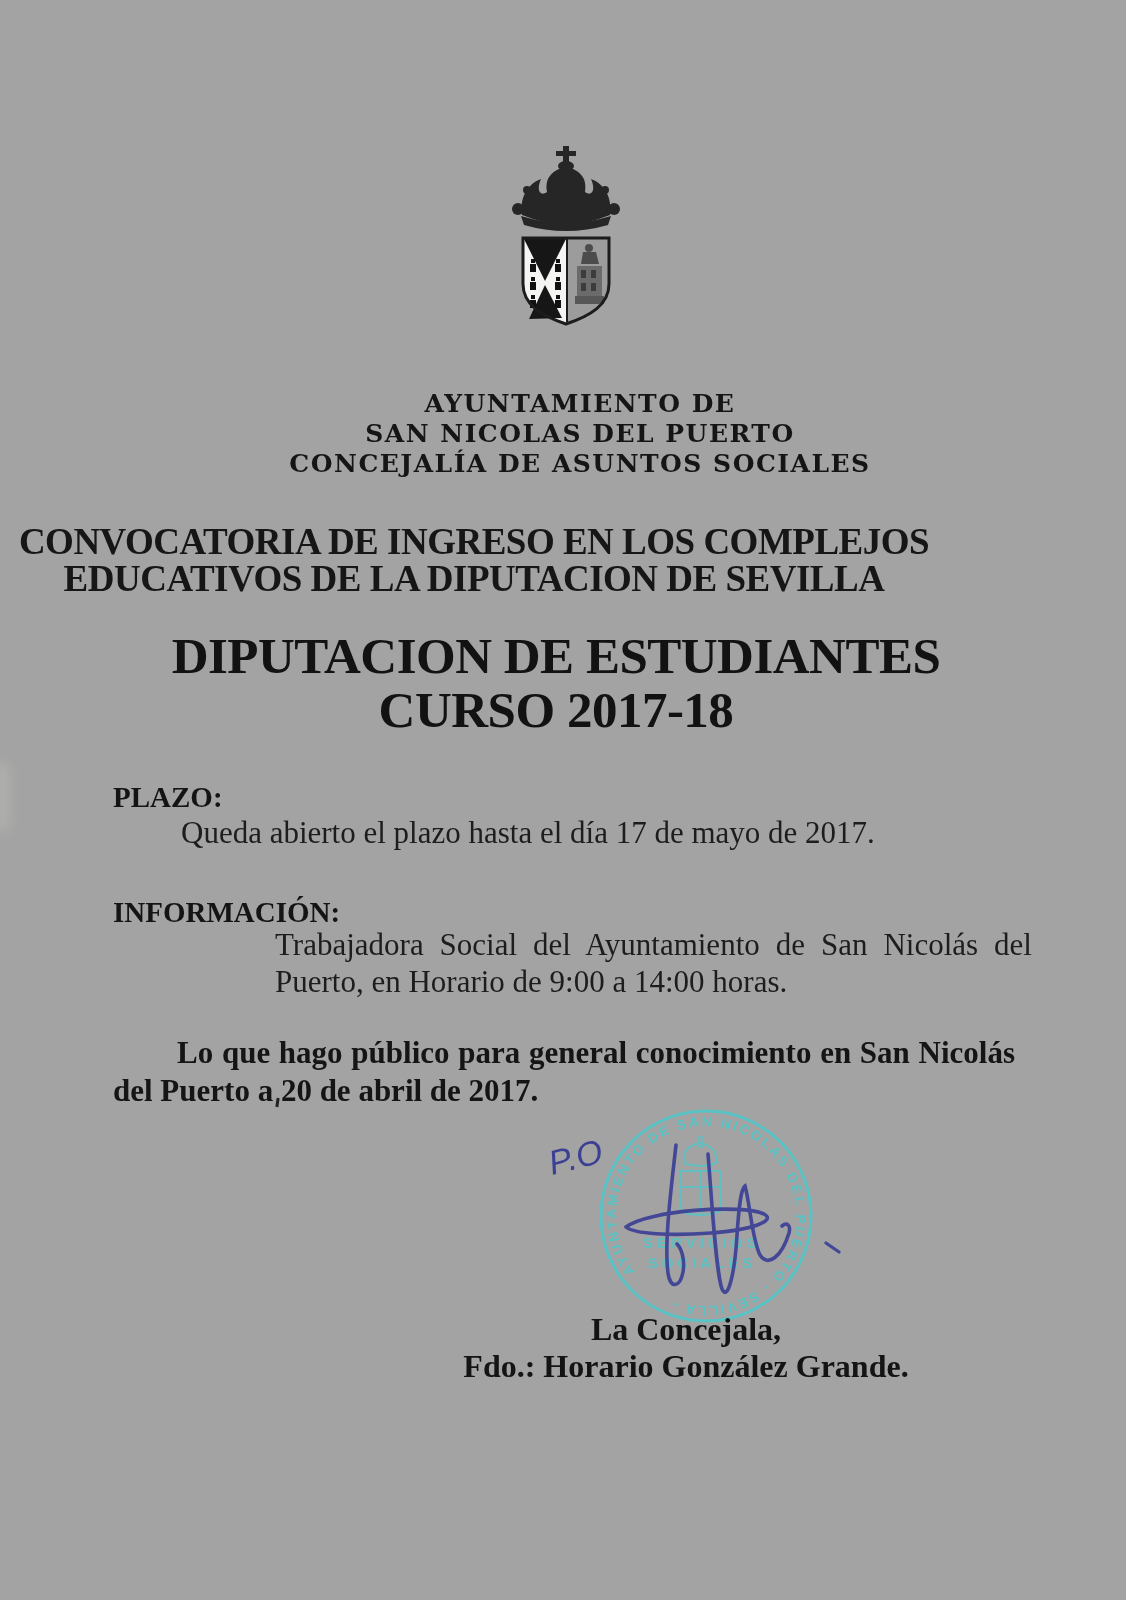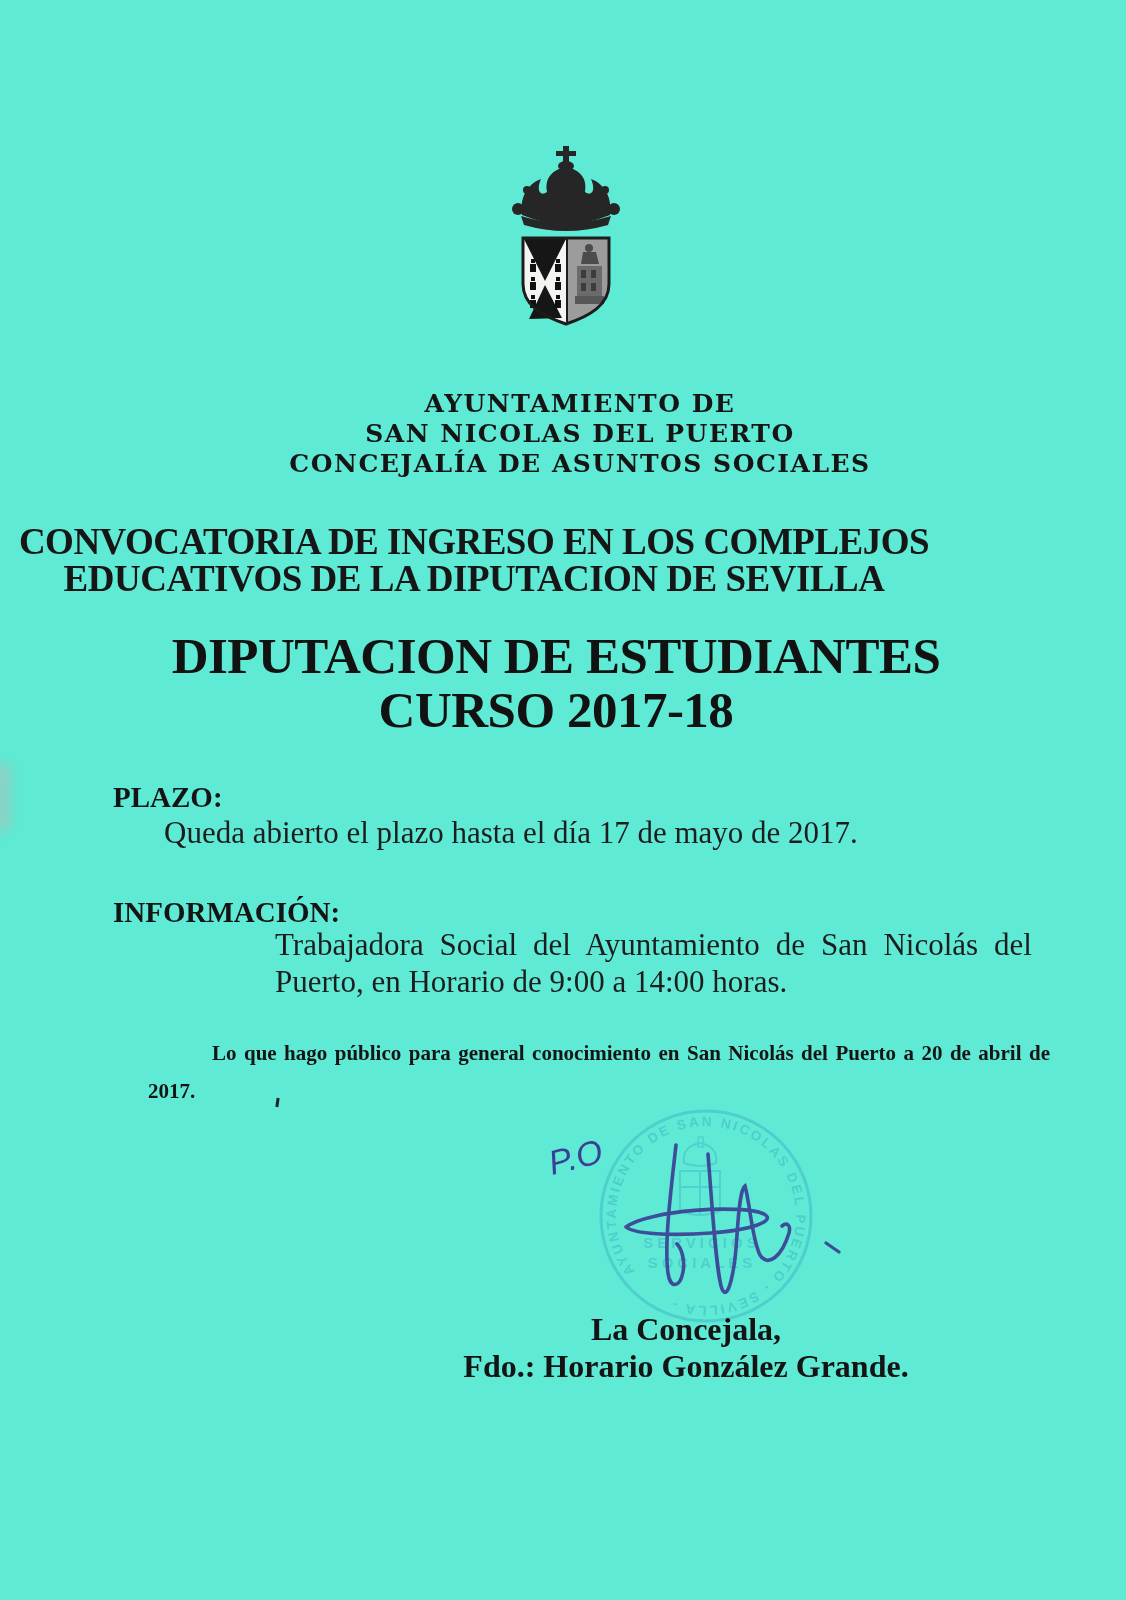--- a/index.html
+++ b/index.html
@@ -1,21 +1,21 @@
 <!DOCTYPE html>
 <html><head>
 <meta charset="utf-8">
 <title>Documento</title>
 <style>
   html,body{margin:0;padding:0;background:#d9d9d9;}
   .page{
     position:relative;
     width:1126px;height:1600px;
     margin:0 auto;
-    background:#5eead4;
+    background:#a3a3a3;
     font-family:"Liberation Serif","DejaVu Serif",serif;
     color:#1b1b1b;
     overflow:hidden;
   }
   .abs{position:absolute;}
   
   .org{
     top:389px;left:0;width:1160px;
     text-align:center;
     font-family:"DejaVu Serif","Liberation Serif",serif;
@@ -53,25 +53,24 @@
     color:#1d1d1d;
   }
   .info-body{
     top:926px;left:260px;width:757px;
     text-align:justify;
     margin-left:15px;
   }
   .closing{
     top:1034px;left:113px;width:902px;
     font-weight:700;
-    font-size:21px;line-height:38px;
+    font-size:31px;line-height:38px;
     text-align:justify;
     text-indent:64px;
     color:#151515;
-    margin-left:35px;
   }
   .sig-block{
     top:1311px;left:236px;width:900px;
     text-align:center;
     font-weight:700;
     font-size:32px;line-height:37px;
     color:#141414;
   }
   .edge-smudge{
     top:762px;left:-6px;width:16px;height:70px;
@@ -158,21 +157,21 @@
     <div>CONVOCATORIA DE INGRESO EN LOS COMPLEJOS</div>
     <div>EDUCATIVOS DE LA DIPUTACION DE SEVILLA</div>
   </div>
 
   <div class="abs main-title">
     <div>DIPUTACION DE ESTUDIANTES</div>
     <div>CURSO 2017-18</div>
   </div>
 
   <div class="abs section-heading" style="top:779px;">PLAZO:</div>
-  <div class="abs body-line" style="top:814px;left:164px;width:860px;">Queda abierto el plazo hasta el día 17 de mayo de 2017.</div>
+  <div class="abs body-line" style="top:814px;left:181px;width:860px;">Queda abierto el plazo hasta el día 17 de mayo de 2017.</div>
 
   <div class="abs section-heading" style="top:894px;">INFORMACIÓN:</div>
   <div class="abs body-line info-body">Trabajadora Social del Ayuntamiento de San Nicolás del Puerto, en Horario de 9:00 a 14:00 horas.</div>
 
   <div class="abs closing">Lo que hago público para general conocimiento en San Nicolás del Puerto a 20 de abril de 2017.</div>
   <div class="abs pen-mark-under-date"></div>
 
   <svg class="abs" style="top:1075px;left:530px;" width="322" height="256" viewBox="0 0 322 256" aria-hidden="true">
 
     <circle cx="176" cy="141" r="105" fill="none" stroke="#4cc9cb" stroke-width="3" opacity="0.85"></circle>

